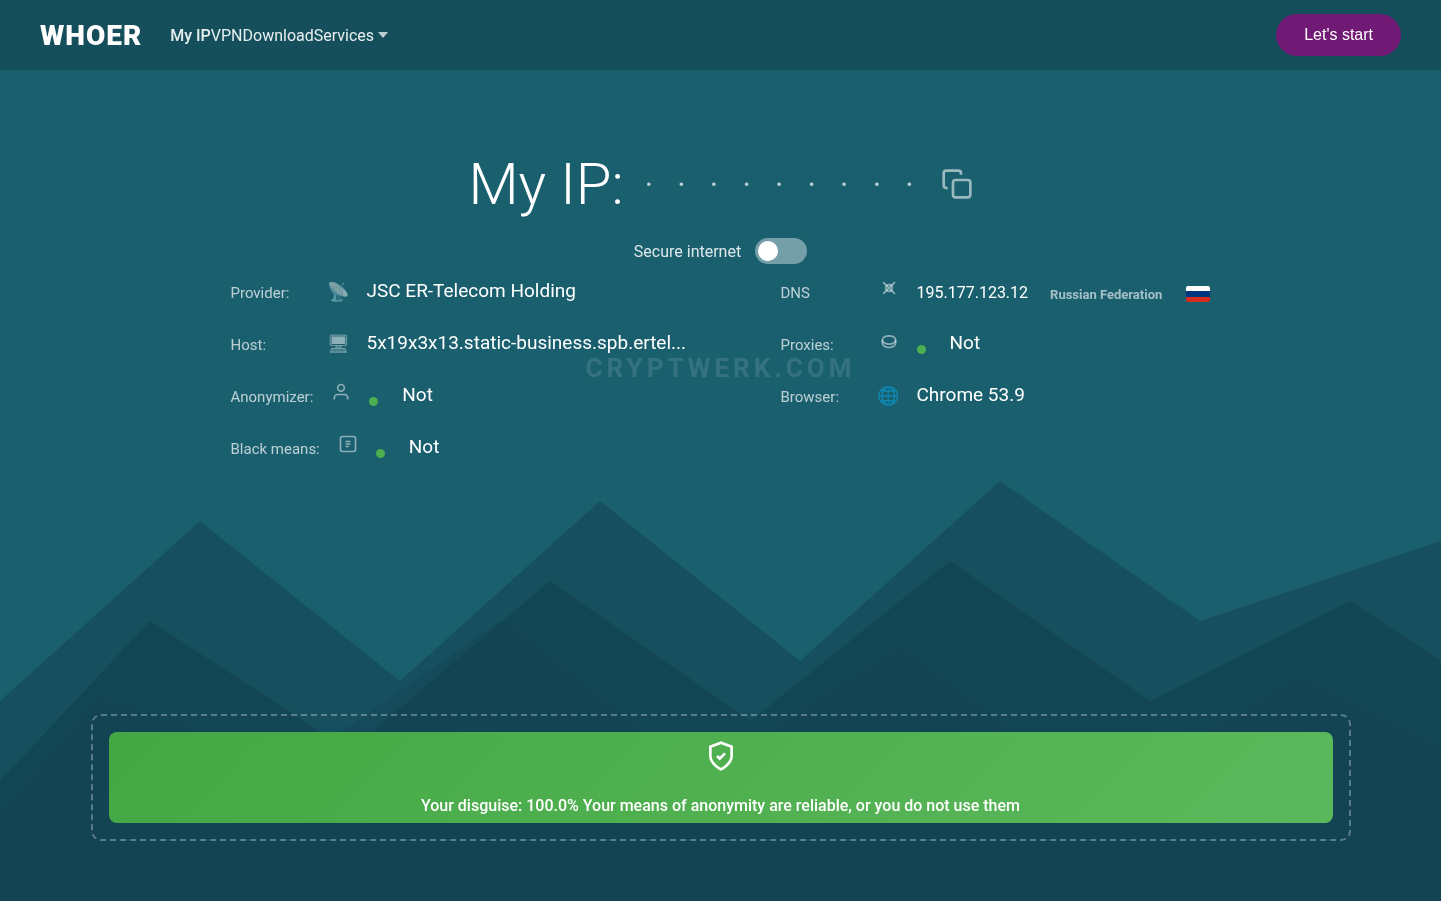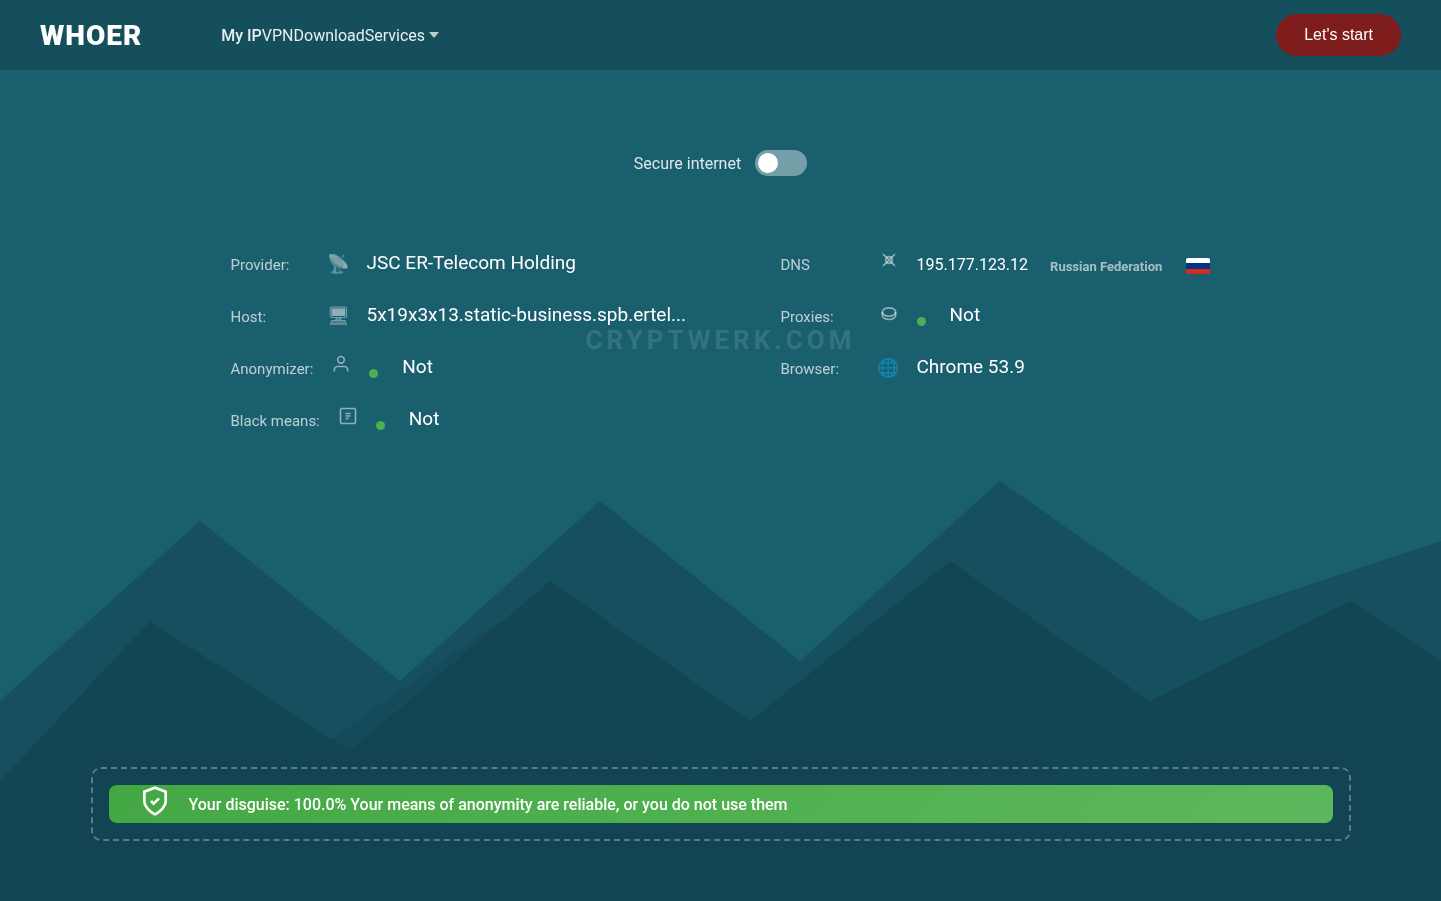--- a/index.html
+++ b/index.html
@@ -22,21 +22,21 @@
       padding: 0 40px;
       height: 70px;
       background-color: #154f5c;
     }
 
     .logo {
       font-size: 28px;
       font-weight: 900;
       color: #fff;
       letter-spacing: 1px;
-      margin-right: 79px;
+      margin-right: 28px;
     }
 
     .nav-links {
       display: flex;
       align-items: center;
       flex: 1;
     }
 
     .nav-link {
       color: #fff;
@@ -62,21 +62,21 @@
       width: 0;
       height: 0;
       border-left: 5px solid transparent;
       border-right: 5px solid transparent;
       border-top: 6px solid #fff;
       opacity: 0.8;
     }
 
     .lets-start-btn {
       margin-left: auto;
-      background-color: #7f1d1d;
+      background-color: #701a75;
       color: #fff;
       border: none;
       border-radius: 25px;
       padding: 12px 28px;
       font-size: 16px;
       font-weight: 500;
       cursor: pointer;
     }
 
     
@@ -110,21 +110,20 @@
       width: 32px;
       height: 32px;
       cursor: pointer;
       opacity: 0.8;
     }
 
     .secure-internet-row {
       display: flex;
       align-items: center;
       gap: 14px;
-      margin-bottom: 60px;
       font-size: 16px;
       color: rgba(255,255,255,0.85);
     }
 
     
     .toggle-switch {
       position: relative;
       width: 52px;
       height: 26px;
       cursor: pointer;
@@ -236,24 +235,25 @@
       width: 1260px;
       z-index: 10;
       border: 2px dashed rgba(255,255,255,0.3);
       border-radius: 10px;
       padding: 16px;
     }
 
     .disguise-bar {
       background: linear-gradient(135deg, #43a843, #5cb85c);
       border-radius: 8px;
-      padding: 0 30px;
+      padding: 8px 30px;
       display: flex;
       align-items: center;
       gap: 18px;
+      flex-direction: column;
     }
 
     .disguise-icon {
       font-size: 26px;
       color: #fff;
     }
 
     .disguise-text {
       color: #fff;
       font-size: 16px;
@@ -287,20 +287,28 @@
     <a class="nav-link nav-link-services">
       <span>Services</span>
       <span class="chevron-down"></span>
     </a>
   </div>
   <button class="lets-start-btn">Let's start</button>
 </nav>
 
 <div class="main-content">
 
+  <div class="my-ip-title">
+    <span>My IP:</span>
+    <span class="ip-dots">· · · · · · · · ·</span>
+    <svg class="copy-icon" viewBox="0 0 24 24" fill="none" stroke="rgba(255,255,255,0.7)" stroke-width="2">
+      <rect x="9" y="9" width="13" height="13" rx="2" ry="2"></rect>
+      <path d="M5 15H4a2 2 0 0 1-2-2V4a2 2 0 0 1 2-2h9a2 2 0 0 1 2 2v1"></path>
+    </svg>
+  </div>
 
   <div class="secure-internet-row">
     <span>Secure internet</span>
     <div class="toggle-switch">
       <div class="toggle-track">
         <div class="toggle-thumb"></div>
       </div>
     </div>
   </div>
 

